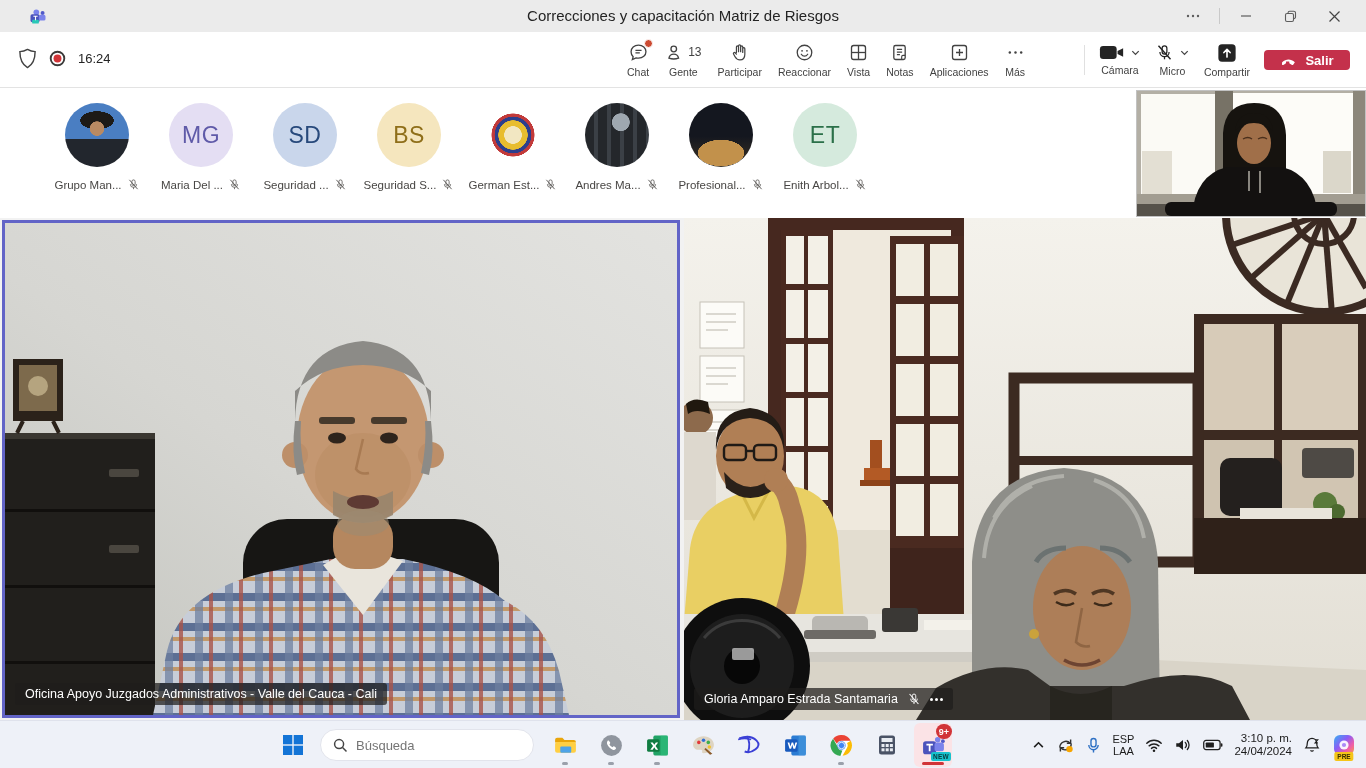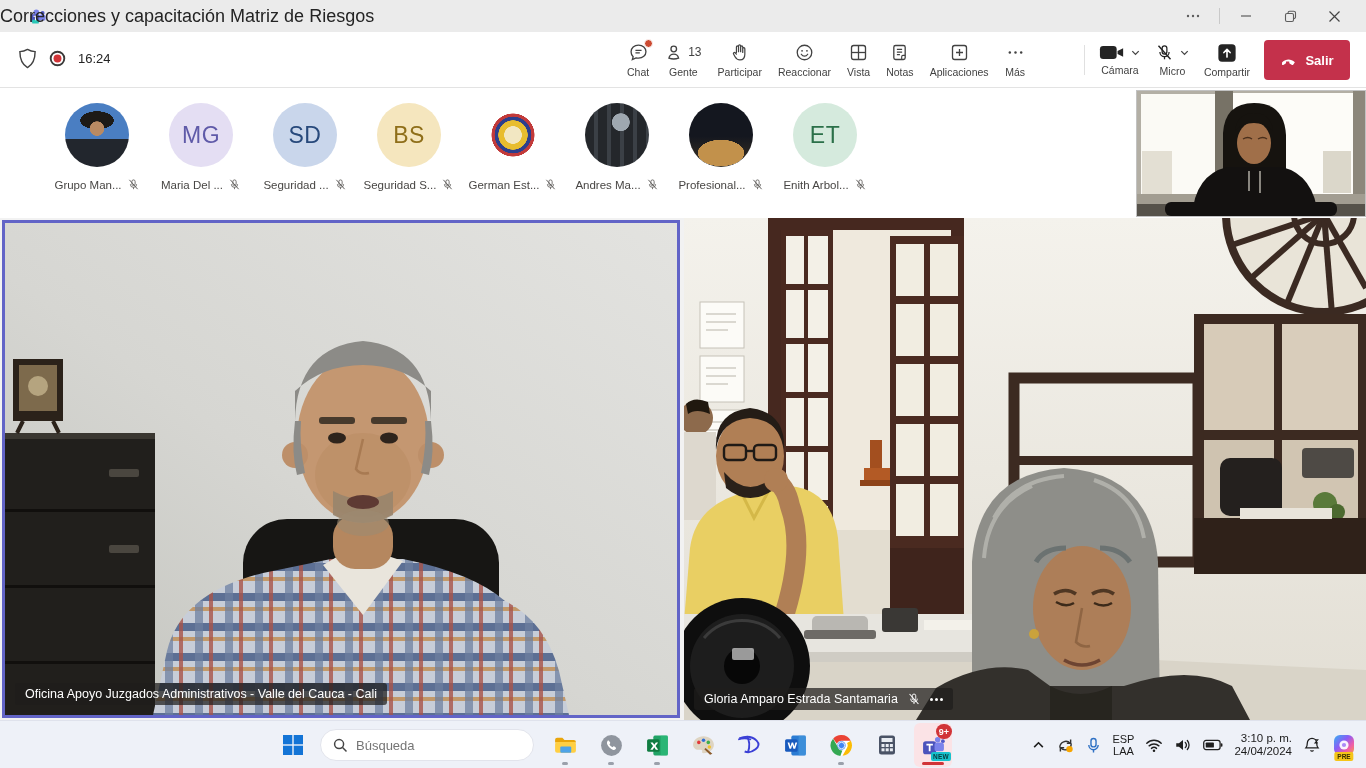--- a/index.html
+++ b/index.html
@@ -3,40 +3,40 @@
 <meta charset="utf-8">
 <style>
   * { margin:0; padding:0; box-sizing:border-box; }
   html,body { width:1366px; height:768px; overflow:hidden; }
   body { font-family:"Liberation Sans", sans-serif; background:#fff; position:relative; }
   .screen { position:absolute; inset:0; width:1366px; height:768px; }
 
   
   .titlebar { position:absolute; top:0; left:0; right:0; height:32px; background:#ebebeb; }
   .tb-logo { position:absolute; left:28px; top:6px; width:20px; height:20px; }
-  .tb-title { position:absolute; left:0; right:0; top:0; height:24px; line-height:32px; text-align:left; font-size:18px; color:#242424; }
+  .tb-title { position:absolute; left:0; right:0; top:0; height:24px; line-height:32px; text-align:center; font-size:15px; color:#242424; }
   .tb-controls { position:absolute; right:10px; top:0; height:32px; display:flex; align-items:center; gap:0; }
   .tb-btn { width:44px; height:32px; display:flex; align-items:center; justify-content:center; color:#5d5d5d; }
   .tb-sep { width:1px; height:16px; background:#c9c9c9; margin:0 4px; }
 
   
   .toolbar { position:absolute; top:32px; left:0; right:0; height:56px; background:#ffffff; border-bottom:1px solid #e3e3e3; }
   .tleft { position:absolute; left:18px; top:0; height:52px; display:flex; align-items:center; gap:12px; }
   .timer { font-size:13px; color:#242424; }
   .tbtns { position:absolute; left:622px; top:0; height:56px; display:flex; gap:6px; }
   .tbtn { display:flex; flex-direction:column; align-items:center; justify-content:center; gap:3px; color:#424242; font-size:10.5px; padding:0 5px; cursor:pointer; position:relative; }
   .tbtn svg { display:block; }
   .icon-row { display:flex; align-items:flex-start; gap:2px; position:relative; }
   .chat-dot { position:absolute; top:-3px; right:-4px; width:9px; height:9px; border-radius:50%; background:#cc4a31; border:1.5px solid #fff; }
   .gente-count { font-size:12px; color:#424242; margin-top:3px; }
   .tright { position:absolute; right:16px; top:0; height:56px; display:flex; align-items:center; gap:14px; }
   .vsep { width:1px; height:30px; background:#e0e0e0; }
   .devbtn { display:flex; flex-direction:column; align-items:center; gap:3px; font-size:10.5px; color:#424242; cursor:pointer; }
   .dev-row { display:flex; align-items:center; gap:5px; }
-  .salir-btn { display:flex; align-items:center; justify-content:center; gap:8px; width:86px; height:40px; border-radius:4px; background:#c4314b; color:#fff; font-size:13px; font-weight:700; cursor:pointer; }
+  .salir-btn { display:flex; align-items:center; justify-content:center; gap:8px; width:86px; height:20px; border-radius:4px; background:#c4314b; color:#fff; font-size:13px; font-weight:700; cursor:pointer; }
 
   
   .strip { position:absolute; top:88px; left:0; right:0; height:130px; background:#fff; }
   .participants { position:absolute; left:49px; top:15px; display:flex; gap:8px; }
   .participant { width:96px; display:flex; flex-direction:column; align-items:center; cursor:pointer; }
   .circle { width:64px; height:64px; border-radius:50%; display:flex; align-items:center; justify-content:center; font-size:23px; font-weight:500; letter-spacing:0.5px; overflow:hidden; }
   .pname { margin-top:11px; display:flex; align-items:center; gap:5px; font-size:11.5px; color:#484644; white-space:nowrap; }
   .pname .nm { max-width:76px; overflow:hidden; }
   .micoff { color:#605e5c; flex:0 0 auto; }
 

